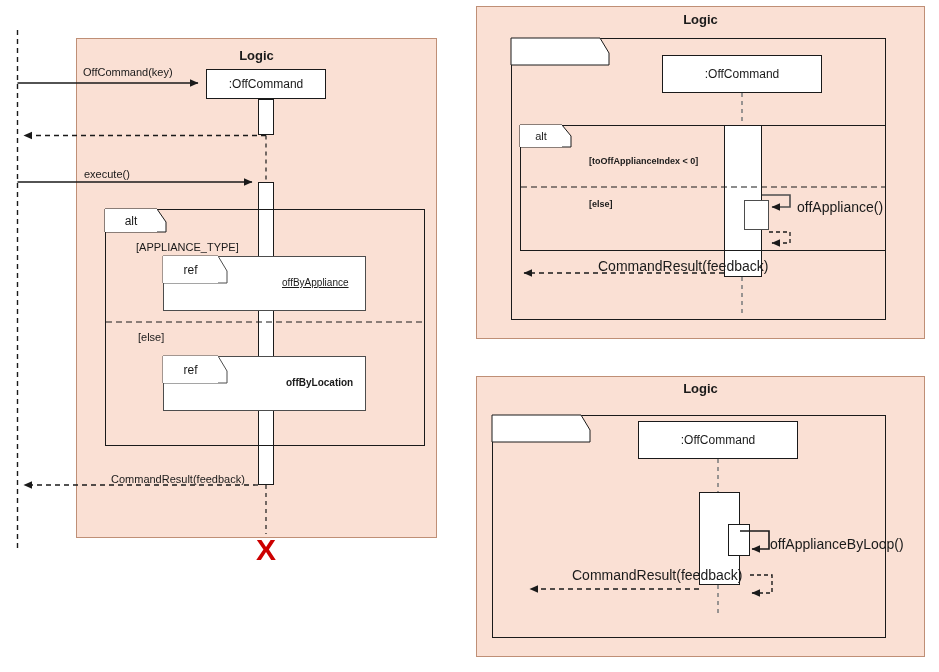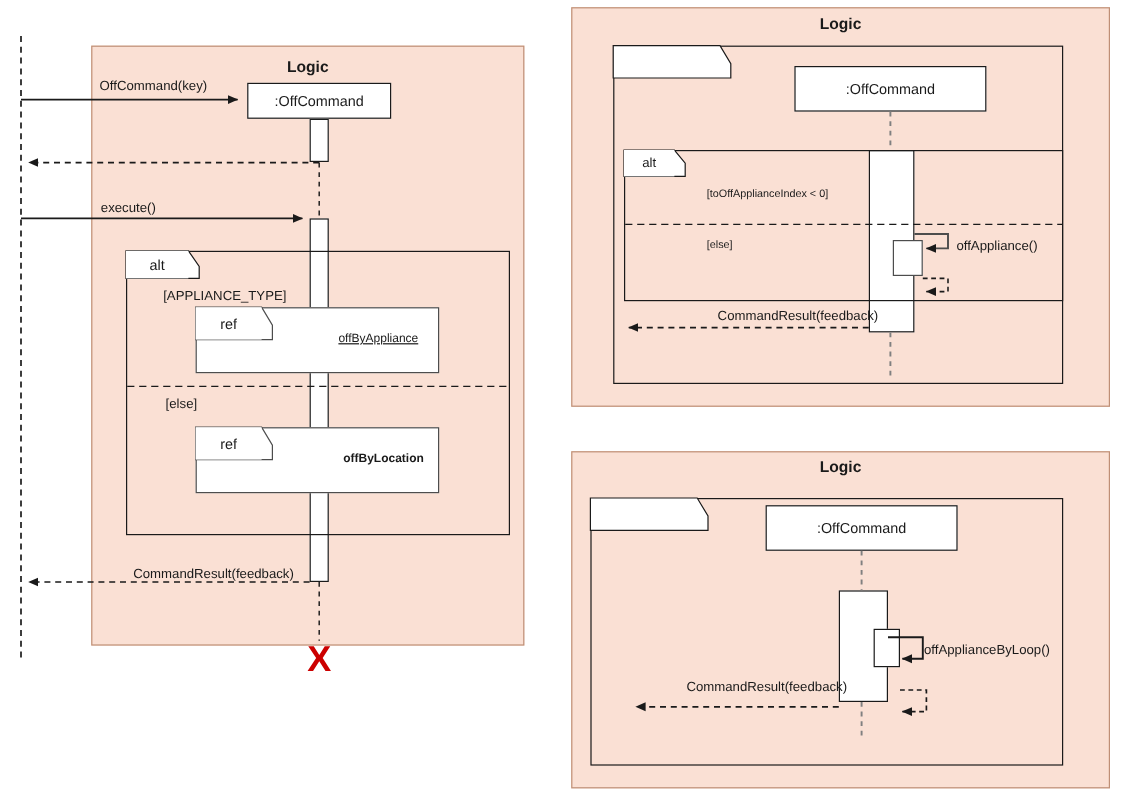--- a/index.html
+++ b/index.html
@@ -85,30 +85,31 @@
     font-size: 10px;
     color: #1a1a1a;
   }
   .msg-label {
     position: absolute;
     font-size: 11px;
     color: #1a1a1a;
     white-space: nowrap;
   }
   .msg-label-sm {
-    font-size: 11px;
+    font-size: 14px;
   }
   .guard {
     position: absolute;
     font-size: 11px;
     color: #1a1a1a;
     white-space: nowrap;
   }
   .guard-sm {
     font-size: 9px;
+    font-weight: bold;
   }
   .xmark {
     position: absolute;
     color: #cc0000;
     font-weight: bold;
     font-size: 30px;
     line-height: 1;
     font-family: "Liberation Sans", sans-serif;
   }
   svg.overlay {

